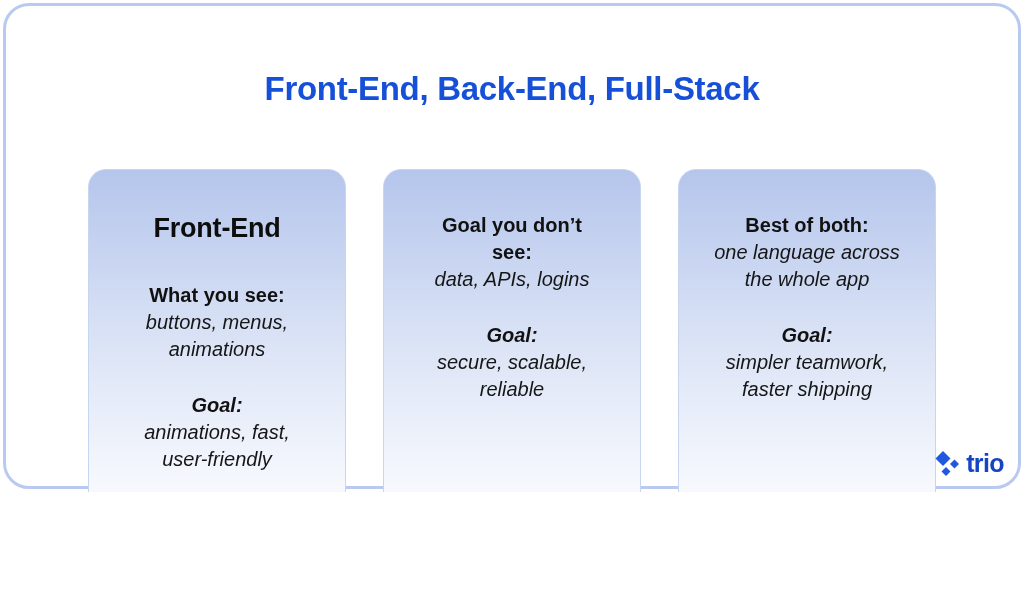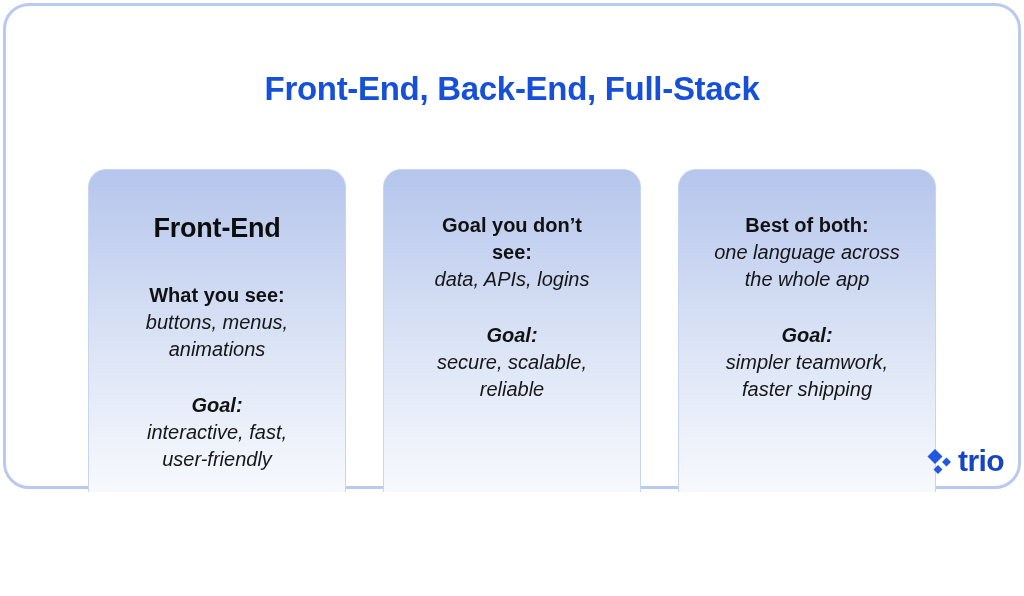--- a/index.html
+++ b/index.html
@@ -87,21 +87,21 @@
     right: 20px;
     bottom: 14px;
     display: flex;
     align-items: center;
     gap: 5px;
   }
 
   .logo-icon { display: block; }
 
   .logo-word {
-    font-size: 30px;
+    font-size: 25px;
     font-weight: 800;
     letter-spacing: -0.6px;
     color: #1645c4;
   }
 </style>
 </head>
 <body>
 
 <div class="page">
   <div class="canvas-frame"></div>
@@ -109,21 +109,21 @@
   <h1 class="title">Front-End, Back-End, Full-Stack</h1>
 
   <div class="cards">
 
     <div class="card">
       <div class="card-title">Front-End</div>
       <div class="card-label">What you see:</div>
       <div class="card-text">buttons, menus,
 animations</div>
       <div class="card-label goal-label">Goal:</div>
-      <div class="card-text">interactive, fast,
+      <div class="card-text">animations, fast,
 user-friendly</div>
     </div>
 
     <div class="card">
       <div class="card-label">Goal you don’t
 see:</div>
       <div class="card-text">data, APIs, logins</div>
       <div class="card-label goal-label">Goal:</div>
       <div class="card-text">secure, scalable,
 reliable</div>

